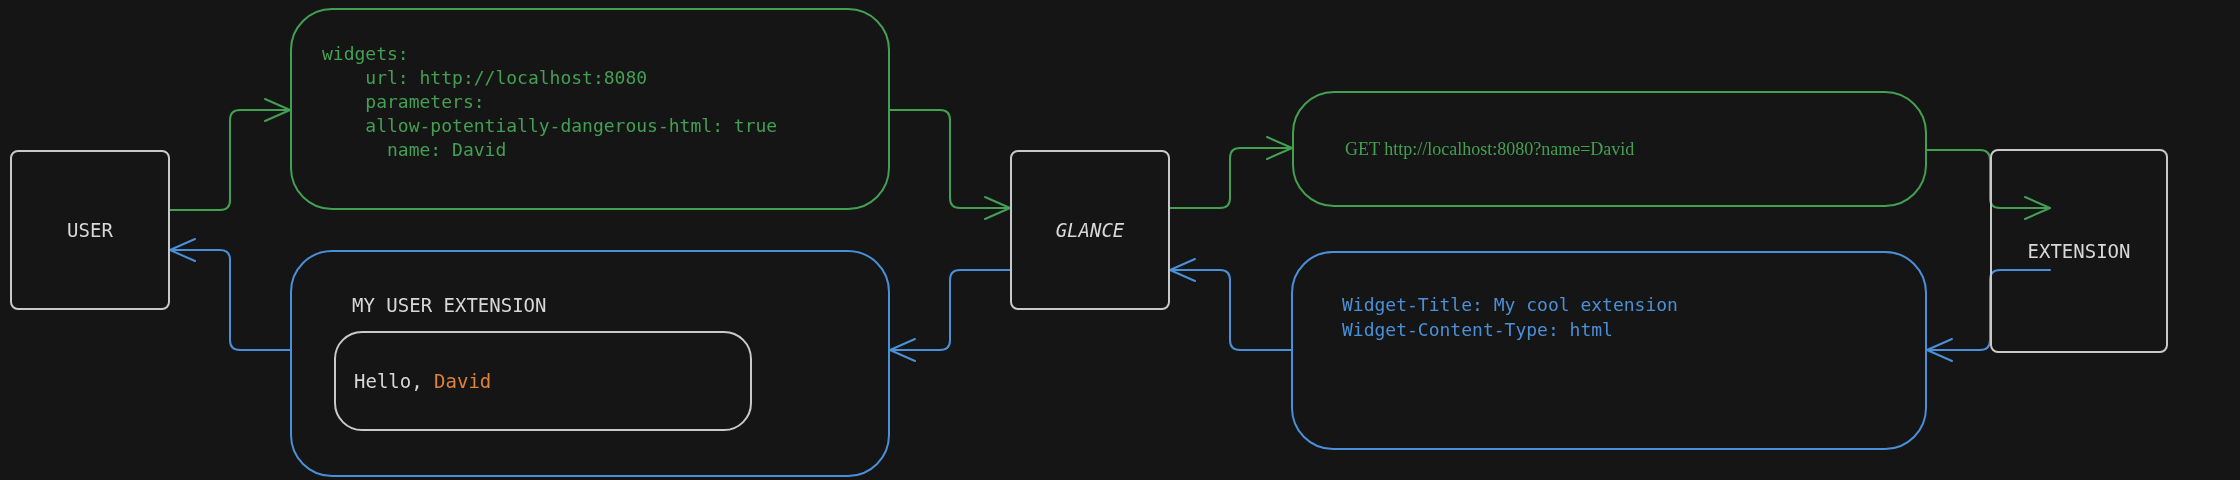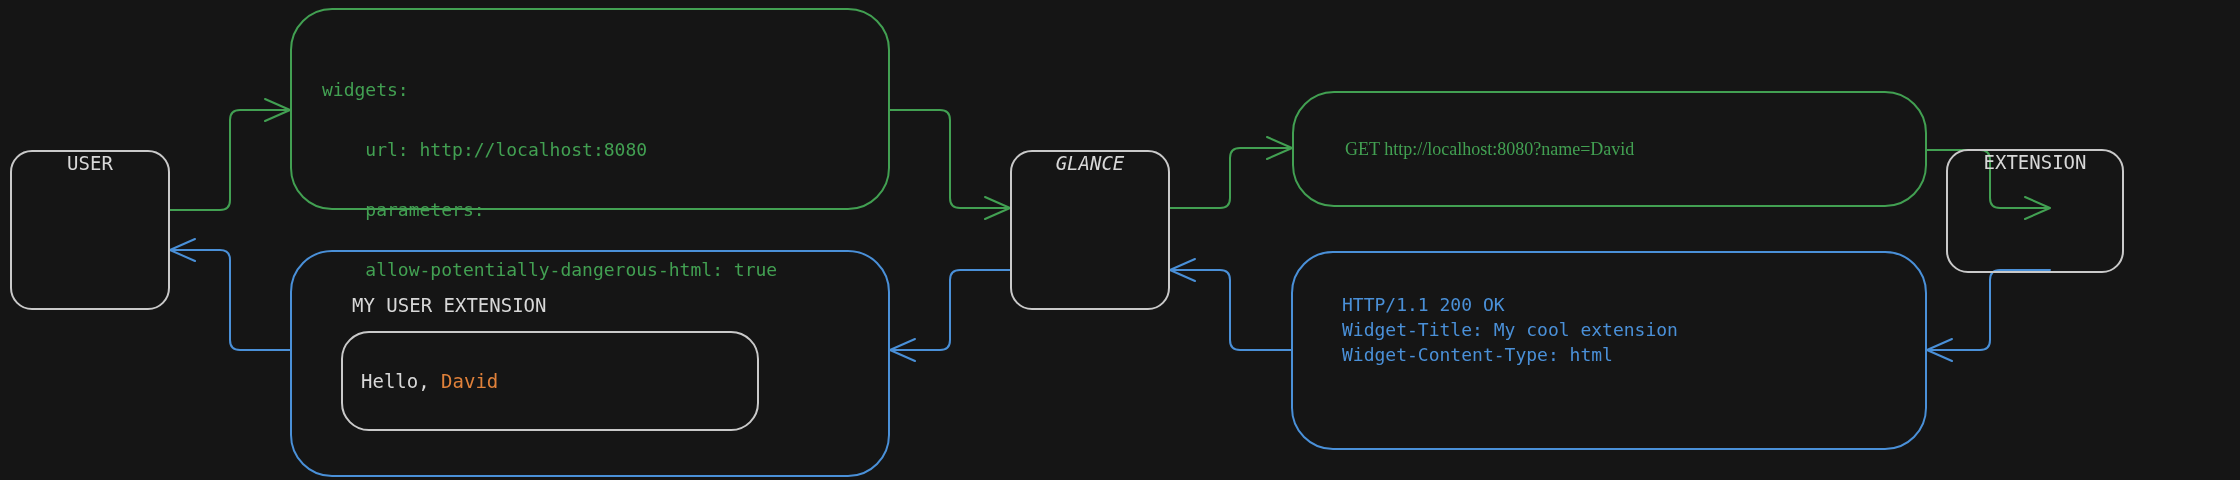--- a/index.html
+++ b/index.html
@@ -20,52 +20,52 @@
   .stage { position: relative; width: 2240px; height: 480px; }
 
   svg.wires { position: absolute; left: 0; top: 0; width: 2240px; height: 480px; pointer-events: none; }
   .arrow { fill: none; stroke-width: 2; stroke-linecap: round; stroke-linejoin: round; }
   .arrow.green { stroke: var(--green); }
   .arrow.blue  { stroke: var(--blue); }
 
   .node {
     position: absolute;
     border: 2px solid var(--node-border);
-    border-radius: 22px;
-    display: flex; align-items: flex-start; justify-content: center;
+    border-radius: 8px;
+    display: flex; align-items: center; justify-content: center;
     color: var(--text-light);
     font-size: 19px;
   }
   #node-user      { left: 10px;   top: 150px; width: 160px; height: 160px; }
   #node-glance    { left: 1010px; top: 150px; width: 160px; height: 160px; font-style: italic; }
-  #node-extension { left: 1946px; top: 149px; width: 178px; height: 124px; }
+  #node-extension { left: 1990px; top: 149px; width: 178px; height: 204px; }
 
   .codebox { position: absolute; border: 2px solid; border-radius: 42px; font-size: 18px; }
   .codebox.green { border-color: var(--green); color: var(--green); }
   .codebox.blue  { border-color: var(--blue);  color: var(--blue); }
 
   #config-box   { left: 290px;  top: 8px;   width: 600px; height: 202px; padding: 32px 0 0 30px; }
-  #config-box .cline   { height: 24px; line-height: 24px; white-space: pre; margin-top: 36px; }
+  #config-box .cline   { height: 24px; line-height: 24px; white-space: pre; }
 
   #request-box  { left: 1292px; top: 91px;  width: 635px; height: 116px;
                   display: flex; align-items: center; padding-left: 51px; white-space: pre; font-family: Liberation Serif, serif; }
 
   #response-box { left: 1291px; top: 251px; width: 636px; height: 199px; padding: 39px 0 0 49px; }
   #response-box .rline { height: 25px; line-height: 25px; white-space: pre; }
 
   #widget-box   { left: 290px;  top: 250px; width: 600px; height: 227px; }
   #widget-title {
     position: absolute; left: 60px; top: 43px;
     font-size: 19px; line-height: 20px; color: var(--text-light); white-space: pre;
   }
   #hello-box {
     position: absolute; left: 42px; top: 79px; width: 418px; height: 100px;
     border: 2px solid var(--node-border); border-radius: 28px;
     display: flex; align-items: center; padding-left: 18px;
-    font-size: 19px; color: var(--text-light); white-space: pre; margin-left: 7px;
+    font-size: 19px; color: var(--text-light); white-space: pre;
   }
   #hello-name { color: var(--orange); text-align: right; }
 </style>
 </head>
 <body>
 
 <div class="stage">
 
   <svg class="wires" viewBox="0 0 2240 480">
 
@@ -112,28 +112,28 @@
   </div>
   <div class="node" id="node-extension">
     <span>EXTENSION</span>
   </div>
 
   <div class="codebox green" id="config-box">
     <div class="cline">widgets:</div>
     <div class="cline">    url: http://localhost:8080</div>
     <div class="cline">    parameters:</div>
     <div class="cline">    allow-potentially-dangerous-html: true</div>
+    <div class="cline">      name: David</div>
   </div>
 
   <div class="codebox green" id="request-box">
     <span>GET http://localhost:8080?name=David</span>
   </div>
 
   <div class="codebox blue" id="response-box">
-    <div class="rline">HTTP/1.1 200 OK</div>
     <div class="rline">Widget-Title: My cool extension</div>
     <div class="rline">Widget-Content-Type: html</div>
     <div class="rline"></div>
   </div>
 
   <div class="codebox blue" id="widget-box">
     <div id="widget-title">MY USER EXTENSION</div>
     <div id="hello-box">
       <span id="hello-prefix">Hello, </span><span id="hello-name">David</span>
     </div>

